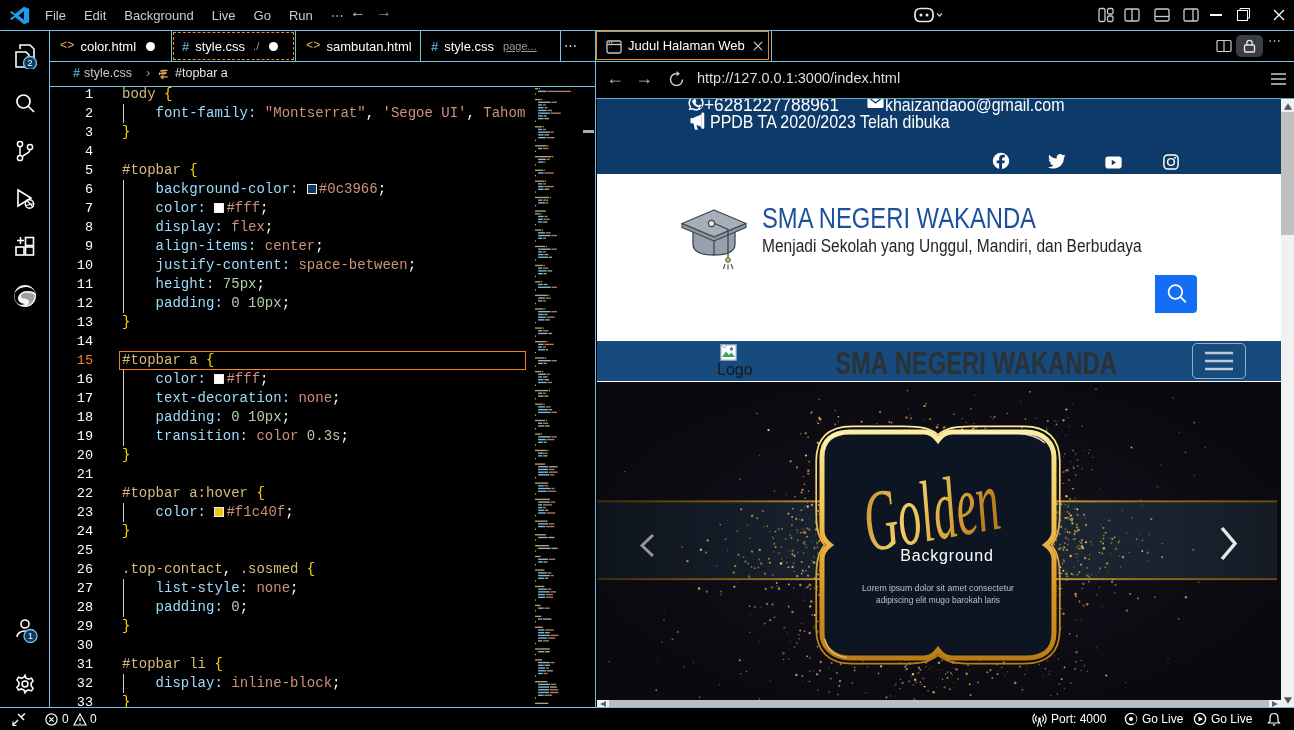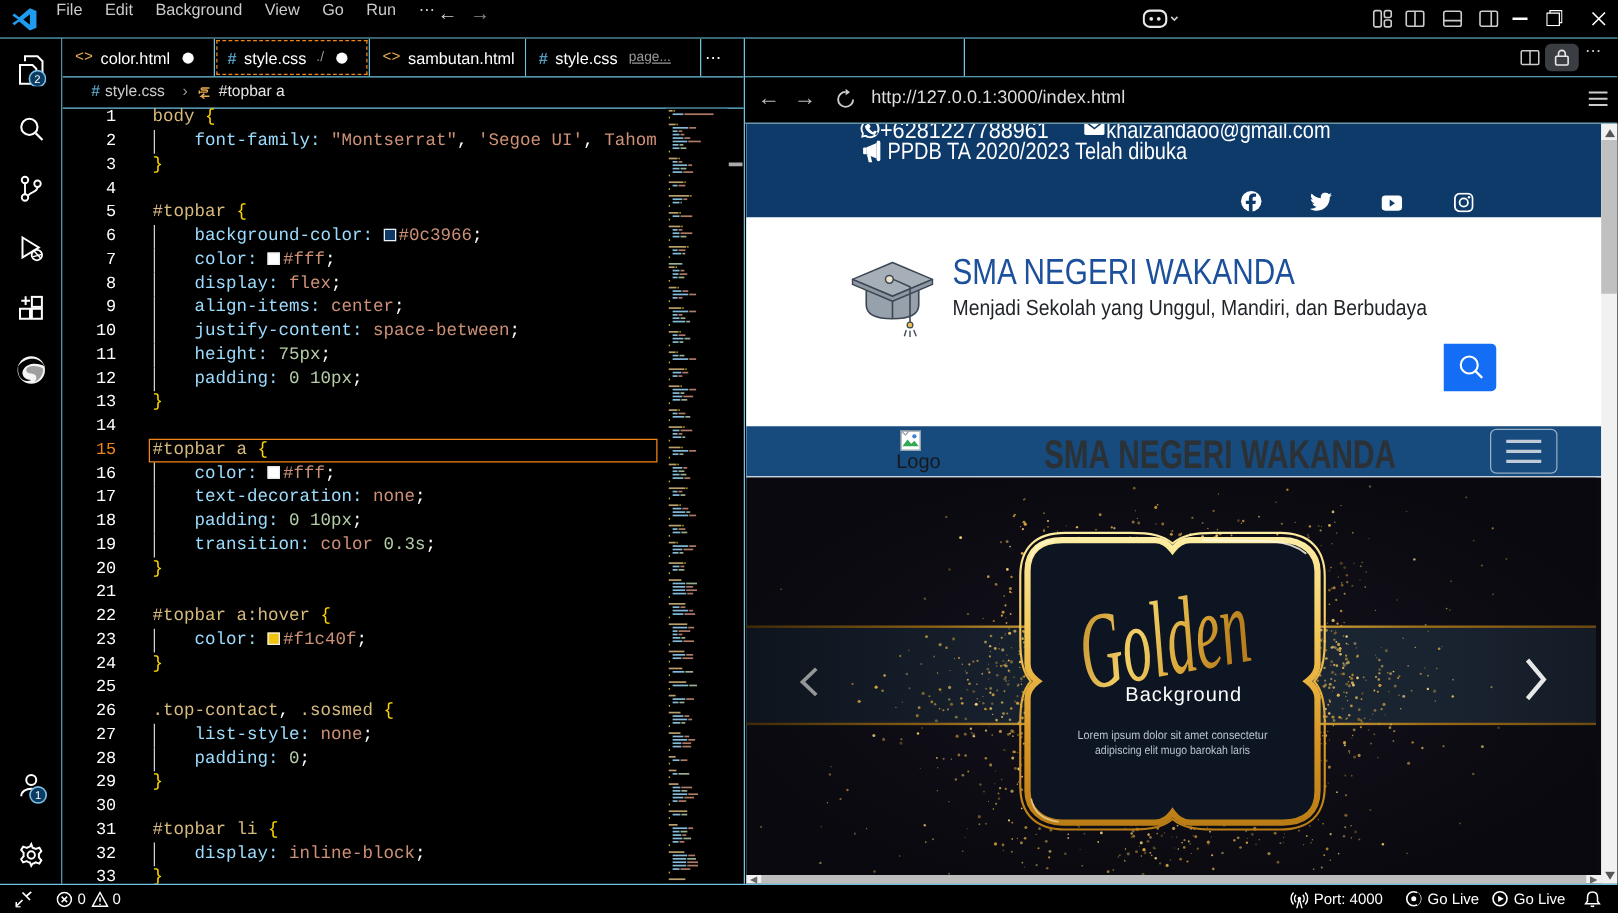--- a/index.html
+++ b/index.html
@@ -20,25 +20,25 @@
   .num { color:#b5cea8; } .brace { color:#ffd700; } .white { color:#fff; }
 </style>
 </head>
 <body>
 <div id="app">
 
 <div class="abs" id="titlebar" style="left:0;top:0;width:1294px;height:30px;background:#000;">
   <svg class="abs" style="left:9px;top:5px" width="21" height="21" viewBox="0 0 100 100">
     <path fill="#1f9cf0" d="M71 8 L96 18 L96 82 L71 92 L30 58 L12 72 L4 65 L26 50 L4 35 L12 28 L30 42 Z M71 30 L46 50 L71 70 Z"></path>
   </svg>
-  <div class="abs" style="left:36px;top:0;height:30px;display:flex;gap:0;color:#ccc;font-size:13px;">
+  <div class="abs" style="left:36px;top:0;height:30px;display:flex;align-items:center;gap:0;color:#ccc;font-size:13px;">
     <span style="padding:0 9px">File</span>
         <span style="padding:0 9px">Edit</span>
         <span style="padding:0 9px">Background</span>
-        <span style="padding:0 9px">View</span>
+        <span style="padding:0 9px">Live</span>
         <span style="padding:0 9px">Go</span>
         <span style="padding:0 9px">Run</span>
         <span style="padding:0 9px;letter-spacing:1px">⋯</span>
   </div>
   <div class="abs" style="left:350px;top:3px;color:#ccc;font-size:16px;">←</div>
   <div class="abs" style="left:376px;top:3px;color:#888;font-size:16px;">→</div>
 
   <svg class="abs" style="left:914px;top:7px" width="30" height="16" viewBox="0 0 30 16">
     <rect x="1" y="1.5" width="18" height="13" rx="5" fill="none" stroke="#e8e8e8" stroke-width="1.7"></rect>
     <circle cx="7" cy="8" r="1.5" fill="#e8e8e8"></circle>
@@ -505,20 +505,32 @@
           <rect x="2.0" y="615.7" width="13.3" height="1.35" fill="#d7ba7d" fill-opacity="0.85"></rect>
         </svg>
       </div>
 
   <div class="abs" style="left:533px;top:99px;width:11px;height:3px;background:#aaa;"></div>
 </div>
 <div class="cyan-v" style="left:595px;top:31px;height:676px;"></div>
 
 <div class="abs" id="browser" style="left:596px;top:31px;width:698px;height:676px;background:#000;overflow:hidden;">
 
+  <div class="abs" style="left:0;top:0;width:173px;height:29px;border:1px solid #f38518;display:flex;align-items:center;">
+    <svg class="abs" style="left:9px;top:7px" width="16" height="16" viewBox="0 0 16 16">
+      <rect x="1" y="2" width="14" height="12" rx="1.5" fill="none" stroke="#c5c5c5" stroke-width="1.3"></rect>
+      <line x1="1" y1="5.5" x2="15" y2="5.5" stroke="#c5c5c5" stroke-width="1.3"></line>
+      <circle cx="3.4" cy="3.8" r="0.8" fill="#c5c5c5"></circle>
+          <circle cx="5.8" cy="3.8" r="0.8" fill="#c5c5c5"></circle>
+    </svg>
+    <span style="color:#fff;font-size:13px;margin-left:31px;">Judul Halaman Web</span>
+    <svg class="abs" style="left:156px;top:9px" width="10" height="10" viewBox="0 0 11 11">
+          <path d="M1 1 L10 10 M10 1 L1 10" stroke="#ccc" stroke-width="1.3"></path>
+        </svg>
+  </div>
 
   <svg class="abs" style="left:620px;top:7px" width="16" height="16" viewBox="0 0 16 16">
         <g fill="none" stroke="#ccc" stroke-width="1.2">
           <rect x="1" y="2.5" width="14" height="11" rx="1"></rect>
           <line x1="8" y1="2.5" x2="8" y2="13.5"></line>
         </g>
       </svg>
   <div class="abs" style="left:640px;top:4px;width:27px;height:22px;background:#3a3d41;border-radius:5px;"></div>
   <svg class="abs" style="left:647px;top:8px" width="13" height="14" viewBox="0 0 13 14">
     <rect x="1.5" y="6" width="10" height="7" rx="1" fill="none" stroke="#e8e8e8" stroke-width="1.3"></rect>

